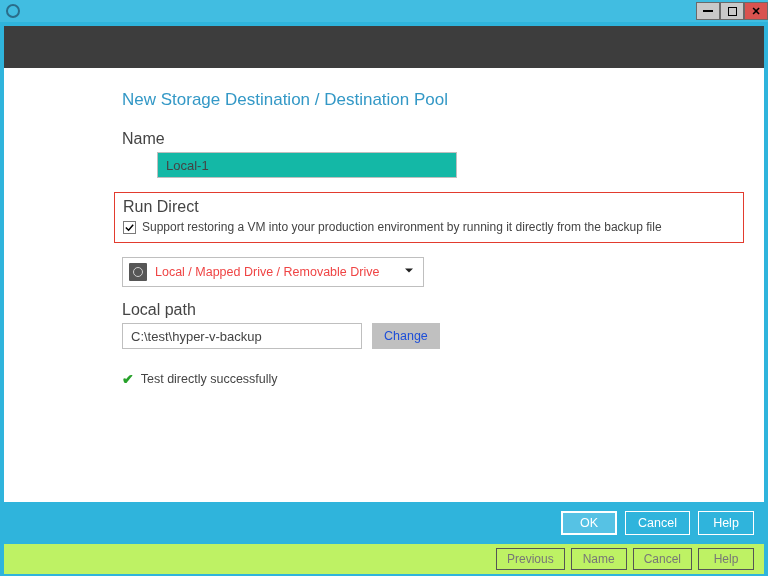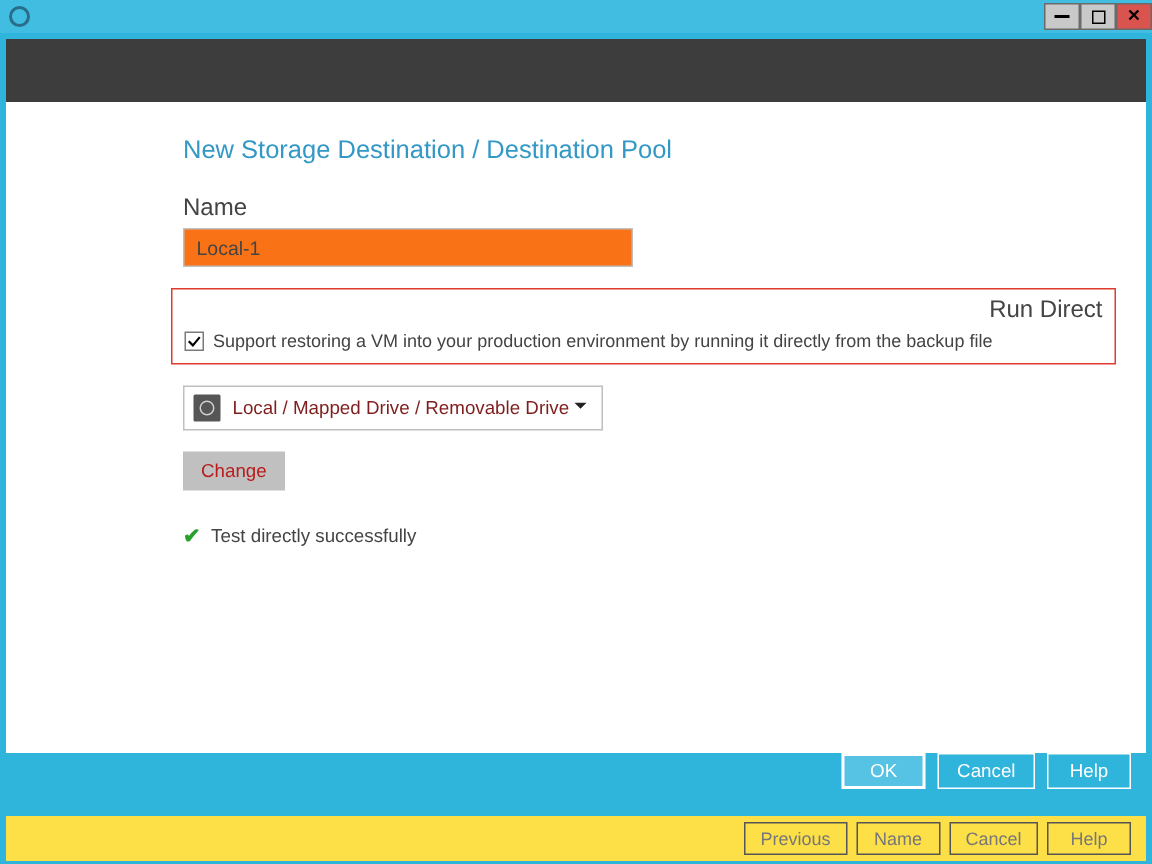--- a/index.html
+++ b/index.html
@@ -19,48 +19,48 @@
   .win-btn.close span { font-weight:bold; }
 
   .dark-band-top { height:42px; background:#3d3d3d; margin:4px 4px 0 4px; }
 
   .content-area { background:#fff; margin:0 4px; height:434px; padding:22px 0 0 0; }
   .content-inner { margin-left:118px; margin-right:40px; }
 
   .page-title { color:#3398c6; font-size:17px; font-weight:400; margin-bottom:20px; }
 
   .field-label { font-size:16px; color:#444; margin-bottom:4px; }
-  .text-input { width:300px; height:26px; border:1px solid #bfbfbf; padding:3px 8px; font-size:13px; color:#444; background:#f97316; }
+  .text-input { width:300px; height:26px; border:1px solid #bfbfbf; padding:3px 8px; font-size:13px; color:#444; background:#14b8a6;margin-left:35px; }
   .field-block { margin-bottom:14px; }
 
-  .highlight-box { border:1.5px solid #e23b2e; padding:5px 8px 8px 8px; margin-bottom:14px; margin-left:-8px; margin-right:-20px;text-align:right; }
+  .highlight-box { border:1.5px solid #e23b2e; padding:5px 8px 8px 8px; margin-bottom:14px; margin-left:-8px; margin-right:-20px; }
   .chk-row { display:flex; align-items:center; margin-top:4px; }
   .chk { width:13px; height:13px; border:1px solid #7a7a7a; background:#fff; margin-right:6px; display:flex; align-items:center; justify-content:center; }
   .chk svg { width:11px; height:11px; }
   .chk-text { font-size:12px; color:#444; }
 
-  .dropdown { width:280px; height:30px; border:1px solid #bfbfbf; display:flex; align-items:center; padding:0 6px; font-size:12.5px; color:#7f1d1d; position:relative; background:#fff; }
+  .dropdown { width:302px; height:30px; border:1px solid #bfbfbf; display:flex; align-items:center; padding:0 6px; font-size:12.5px; color:#ef4444; position:relative; background:#fff; }
   .drive-icon { width:18px; height:18px; background:#565656; border-radius:1px; margin-right:8px; display:flex; align-items:center; justify-content:center; }
   .drive-icon-inner { width:10px; height:10px; border:1.5px solid #cfcfcf; border-radius:50%; }
   .dd-caret { position:absolute; right:8px; top:50%; transform:translateY(-50%); }
   .dd-caret svg { width:12px; height:12px; }
 
   .path-row { display:flex; align-items:center; }
   .path-input { width:240px; height:26px; border:1px solid #bfbfbf; padding:3px 8px; font-size:13px; color:#444; margin-right:10px; background:#fff; }
-  .change-btn { height:26px; background:#c0c0c0; border:none; padding:0 12px; font-size:12.5px; color:#b91c1c; }
+  .change-btn { height:26px; background:#c0c0c0; border:none; padding:0 12px; font-size:12.5px; color:#1d4ed8; }
 
   .status-row { display:flex; align-items:center; margin-top:22px; }
   .check-icon { color:#27a12a; font-size:14px; margin-right:7px; font-weight:bold; }
   .status-text { font-size:12.5px; color:#444; }
 
-  .dialog-footer { background:#2fb4dc; height:42px; margin:0 4px; display:flex; align-items:flex-start; justify-content:flex-end; padding-right:10px; gap:8px; }
+  .dialog-footer { background:#2fb4dc; height:42px; margin:0 4px; display:flex; align-items:center; justify-content:flex-end; padding-right:10px; gap:8px; }
   .dlg-btn { min-width:56px; height:24px; border:1px solid #fff; background:transparent; color:#fff; font-size:12.5px; padding:0 12px; }
   .dlg-btn.primary { background:#56c2e4; border:2px solid #fff; font-weight:500; }
 
-  .dark-band-bottom { height:30px; background:#fde047; margin:0 4px 4px 4px; display:flex; align-items:center; justify-content:flex-end; padding-right:10px; gap:6px; }
+  .dark-band-bottom { height:30px; background:#bef264; margin:0 4px 4px 4px; display:flex; align-items:center; justify-content:flex-end; padding-right:10px; gap:6px; }
   .wiz-btn { min-width:56px; height:22px; border:1px solid #555; background:transparent; color:#777; font-size:12px; padding:0 10px; }
 </style>
 </head>
 <body>
 
 <div class="desktop">
   <div class="window">
 
     <div class="titlebar">
       <div class="titlebar-left">
@@ -111,21 +111,23 @@
             <span>Local / Mapped Drive / Removable Drive</span>
             <span class="dd-caret">
               <svg viewBox="0 0 12 12">
                   <path d="M2 4 L6 8 L10 4 Z" fill="#222"></path>
                 </svg>
             </span>
           </div>
         </div>
 
         <div class="field-block">
+          <div class="field-label">Local path</div>
           <div class="path-row">
+            <input class="path-input" type="text" value="C:\test\hyper-v-backup" style="">
             <button class="change-btn">Change</button>
           </div>
         </div>
 
         <div class="status-row">
           <span class="check-icon">✔</span>
           <span class="status-text">Test directly successfully</span>
         </div>
 
       </div>

